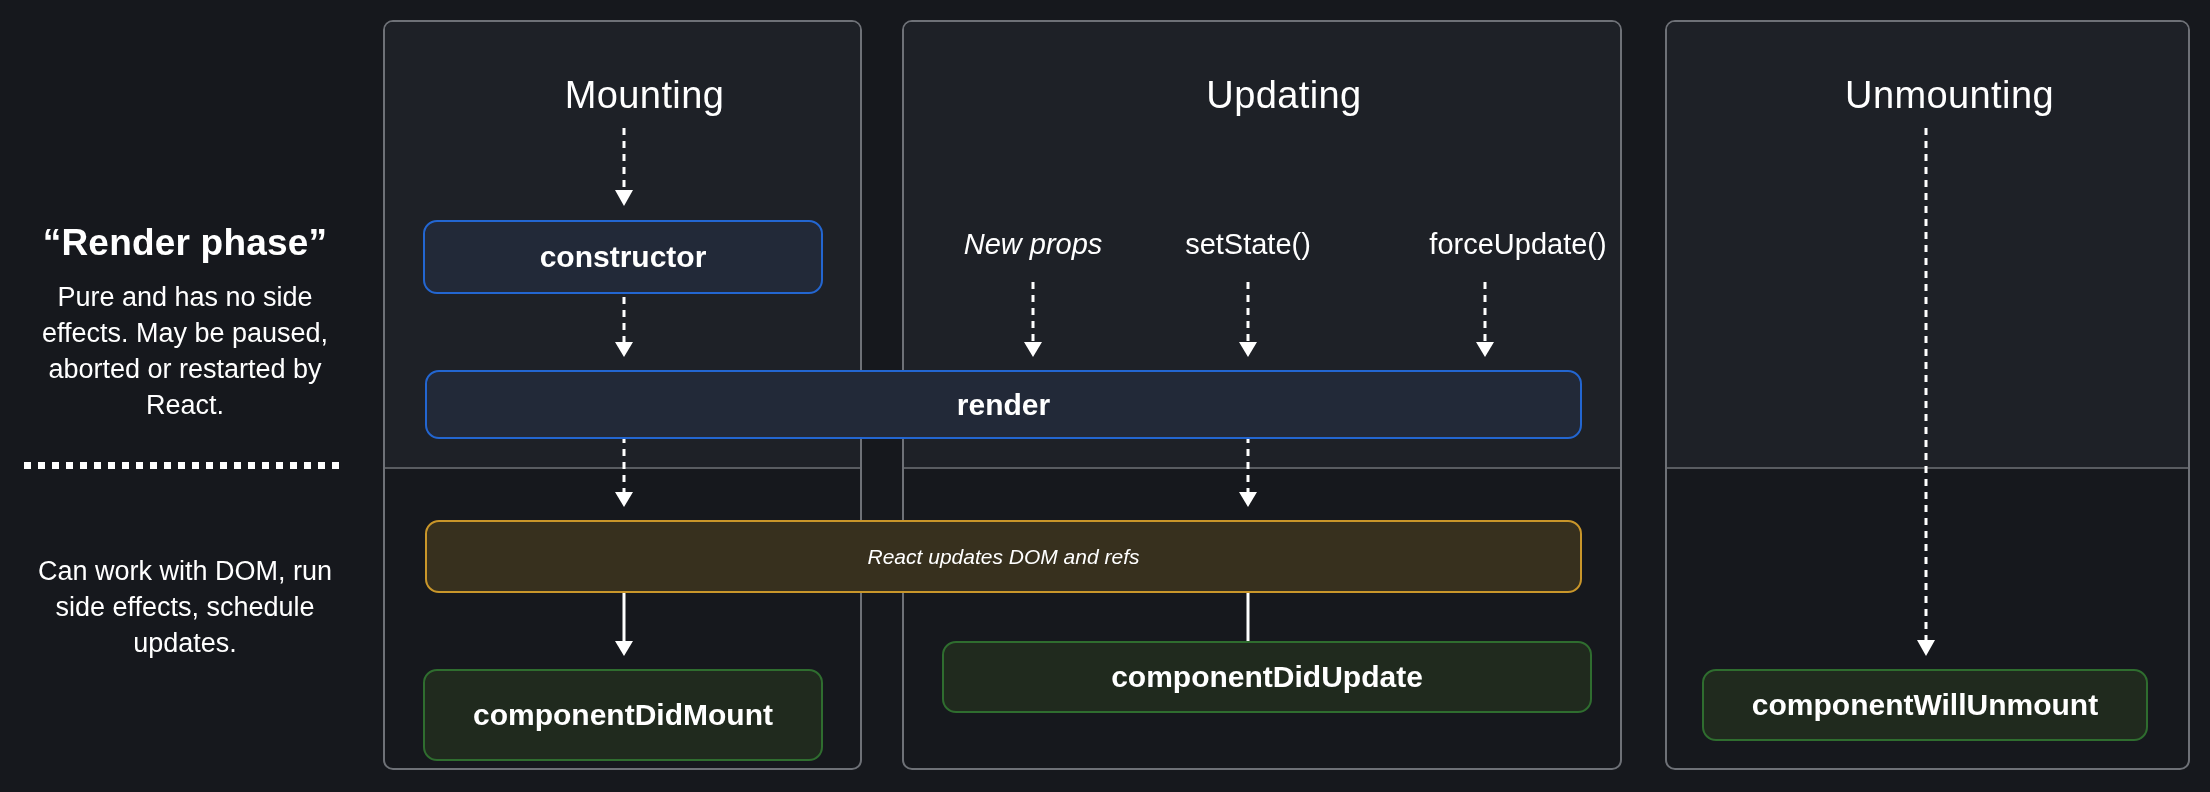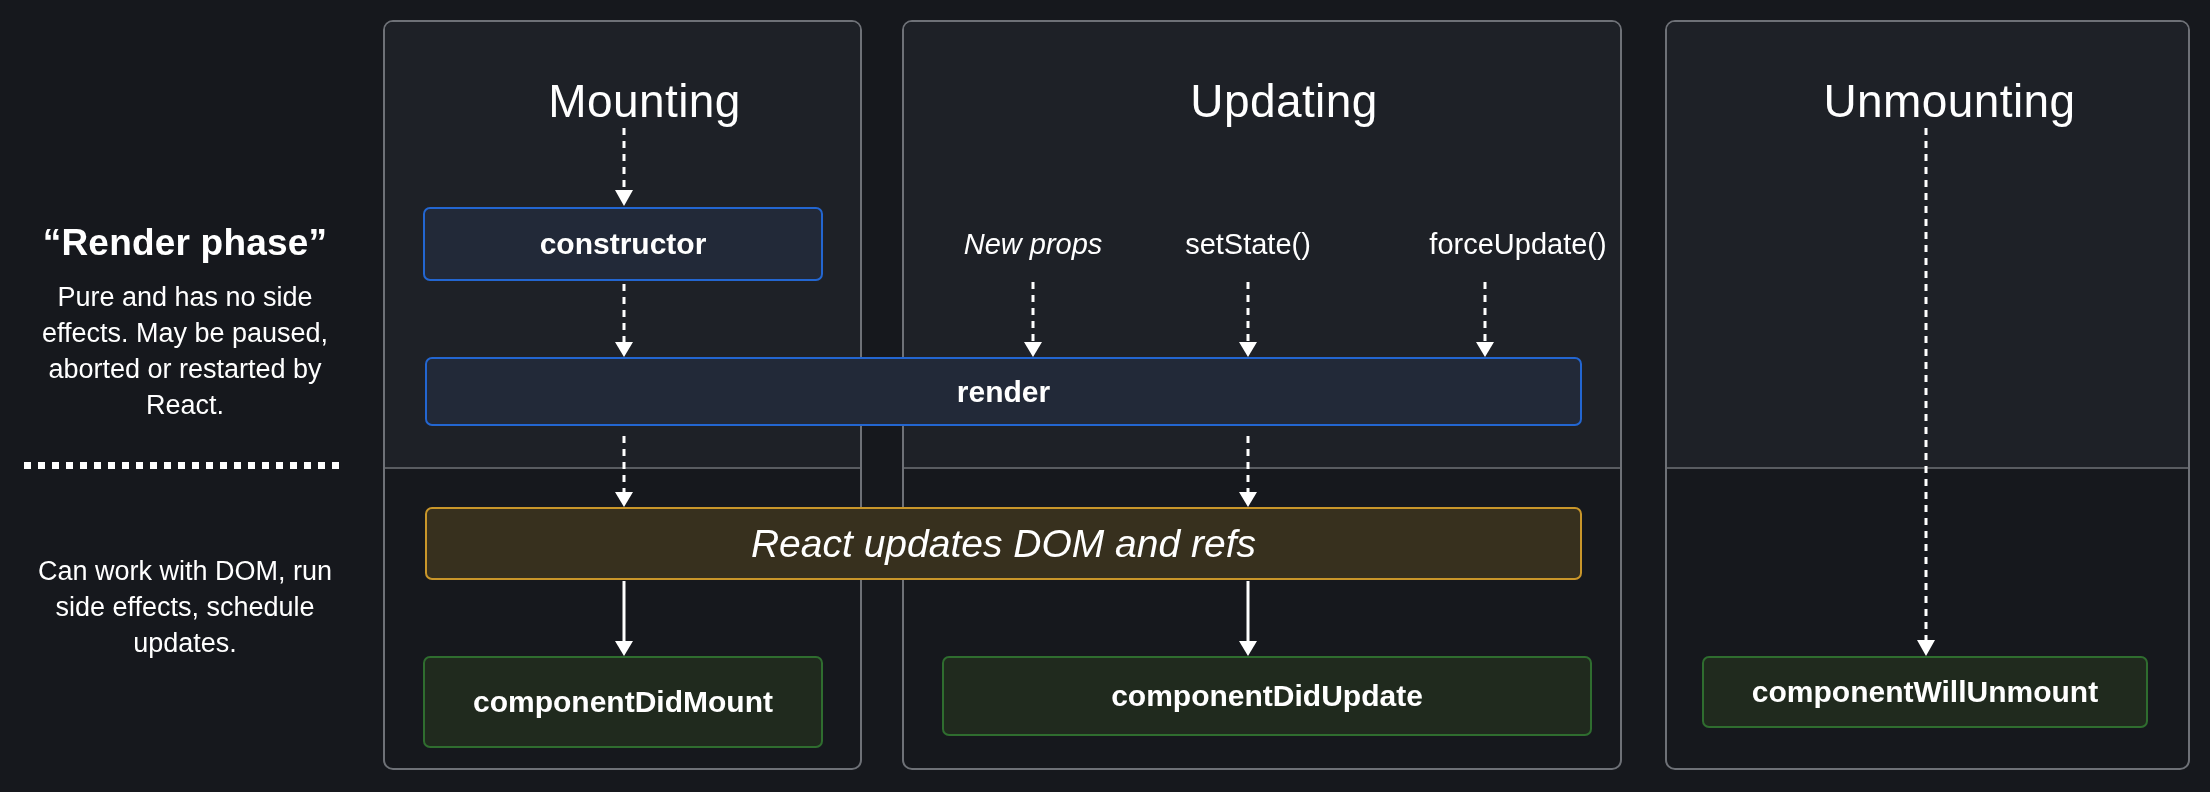--- a/index.html
+++ b/index.html
@@ -26,42 +26,42 @@
   .panel-mounting{left:383px;width:479px;}
   .panel-updating{left:902px;width:720px;}
   .panel-unmounting{left:1665px;width:525px;padding-left:20px;}
   .phase-top{
     position:absolute;left:0;right:0;top:0;height:445px;
     background:#1e2127;border-bottom:2px solid #595c61;
     border-radius:8px 8px 0 0;
   }
   .panel-title{
     position:absolute;top:52px;left:0;right:0;text-align:center;
-    font-size:46px;font-weight:400;letter-spacing:.4px;z-index:2;margin-left:44px;
+    font-size:38px;font-weight:400;letter-spacing:.4px;z-index:2;margin-left:44px;
   }
   
   .trigger{
     position:absolute;top:228px;transform:translateX(-50%);
     font-size:29px;white-space:nowrap;z-index:3;
   }
   .trigger.italic{font-style:italic;}
   
   .mbox{
-    position:absolute;box-sizing:border-box;border-radius:7px;
+    position:absolute;box-sizing:border-box;border-radius:14px;
     display:flex;align-items:center;justify-content:center;
-    font-size:30px;font-weight:700;z-index:6;white-space:nowrap;
+    font-size:30px;font-weight:700;z-index:6;white-space:nowrap;margin-top:13px;
   }
   .mbox.blue{background:#222938;border:2px solid #2366d1;}
-  .mbox.gold{background:#37301e;border:2px solid #c9962a;font-style:italic;font-weight:500;font-size:39px;}
+  .mbox.gold{background:#37301e;border:2px solid #c9962a;font-style:italic;font-weight:500;font-size:21px;}
   .mbox.green{background:#202a1e;border:2px solid #2f6d2f;}
   .box-constructor{left:423px;top:207px;width:400px;height:74px;}
   .box-render{left:425px;top:357px;width:1157px;height:69px;}
   .box-dom{left:425px;top:507px;width:1157px;height:73px;}
   .box-didmount{left:423px;top:656px;width:400px;height:92px;}
-  .box-didupdate{left:942px;top:656px;width:650px;height:80px;}
+  .box-didupdate{left:942px;top:628px;width:650px;height:72px;}
   .box-willunmount{left:1702px;top:656px;width:446px;height:72px;}
   
   .arrows{position:absolute;left:0;top:0;z-index:4;pointer-events:none;}
   .arrows line{stroke:#ffffff;stroke-width:3;}
   .arrows line.dashed{stroke-dasharray:7 6;}
   .arrows polygon{fill:#ffffff;}
 </style>
 </head>
 <body>
 

